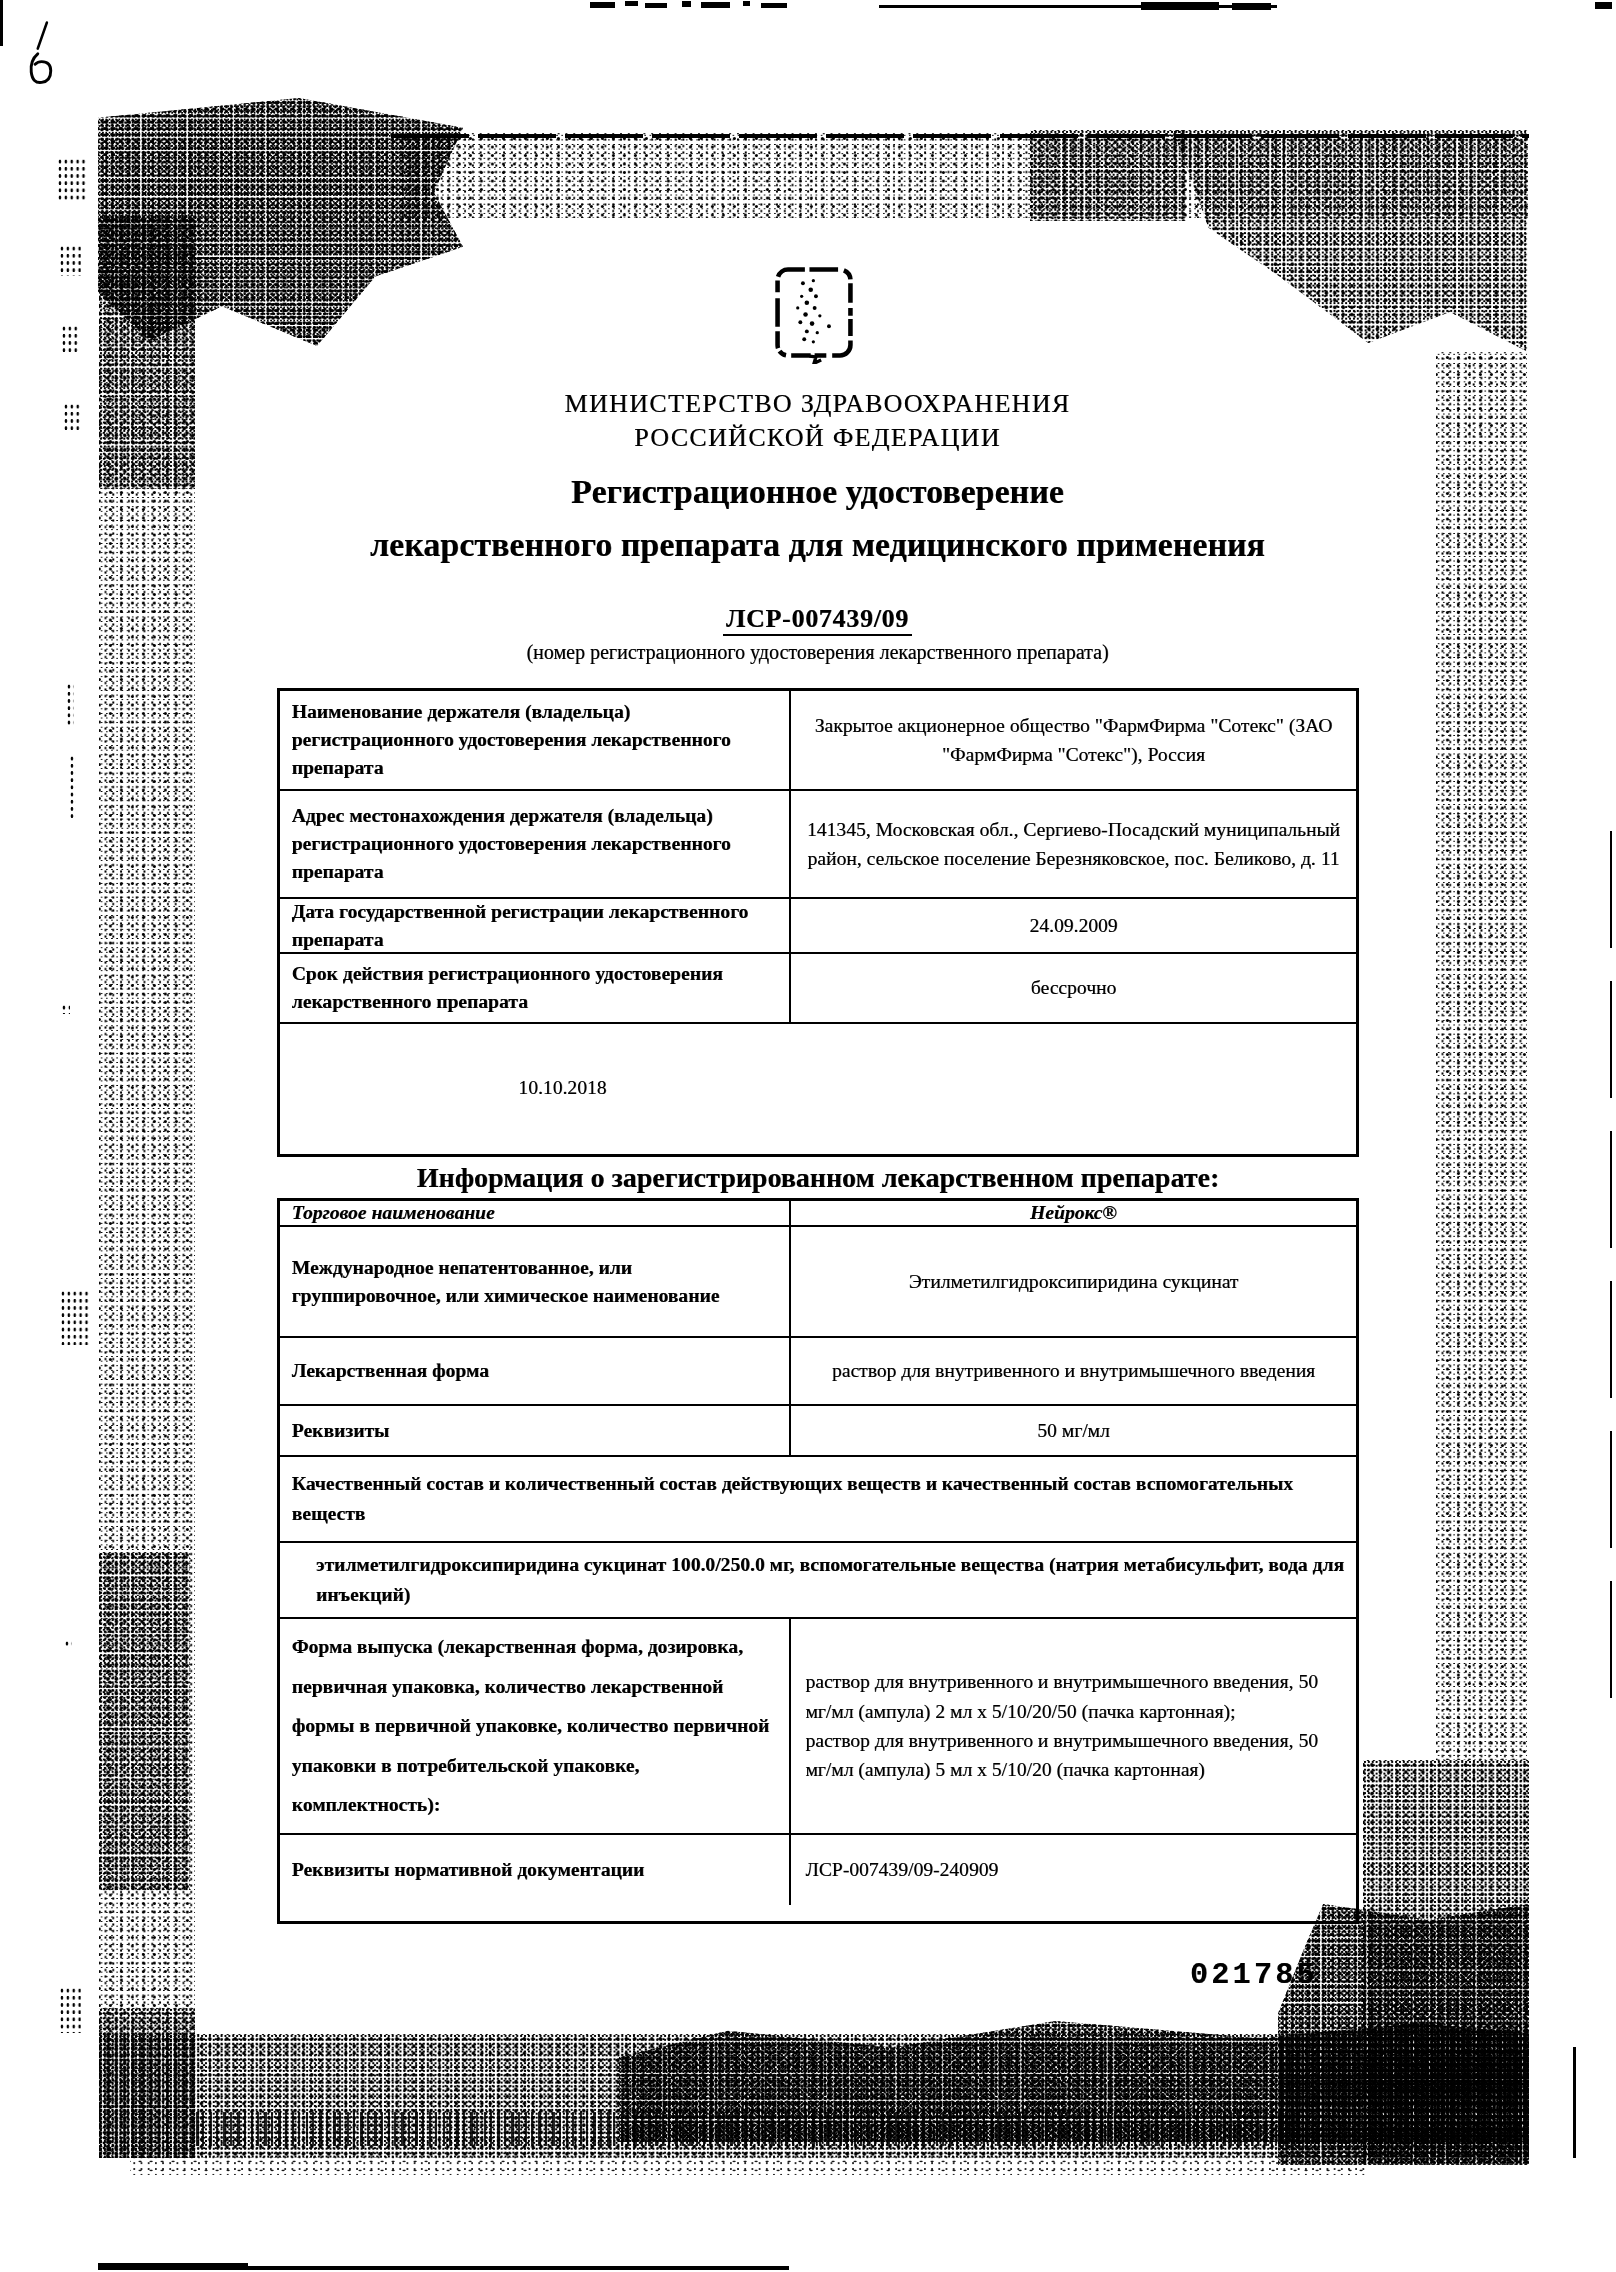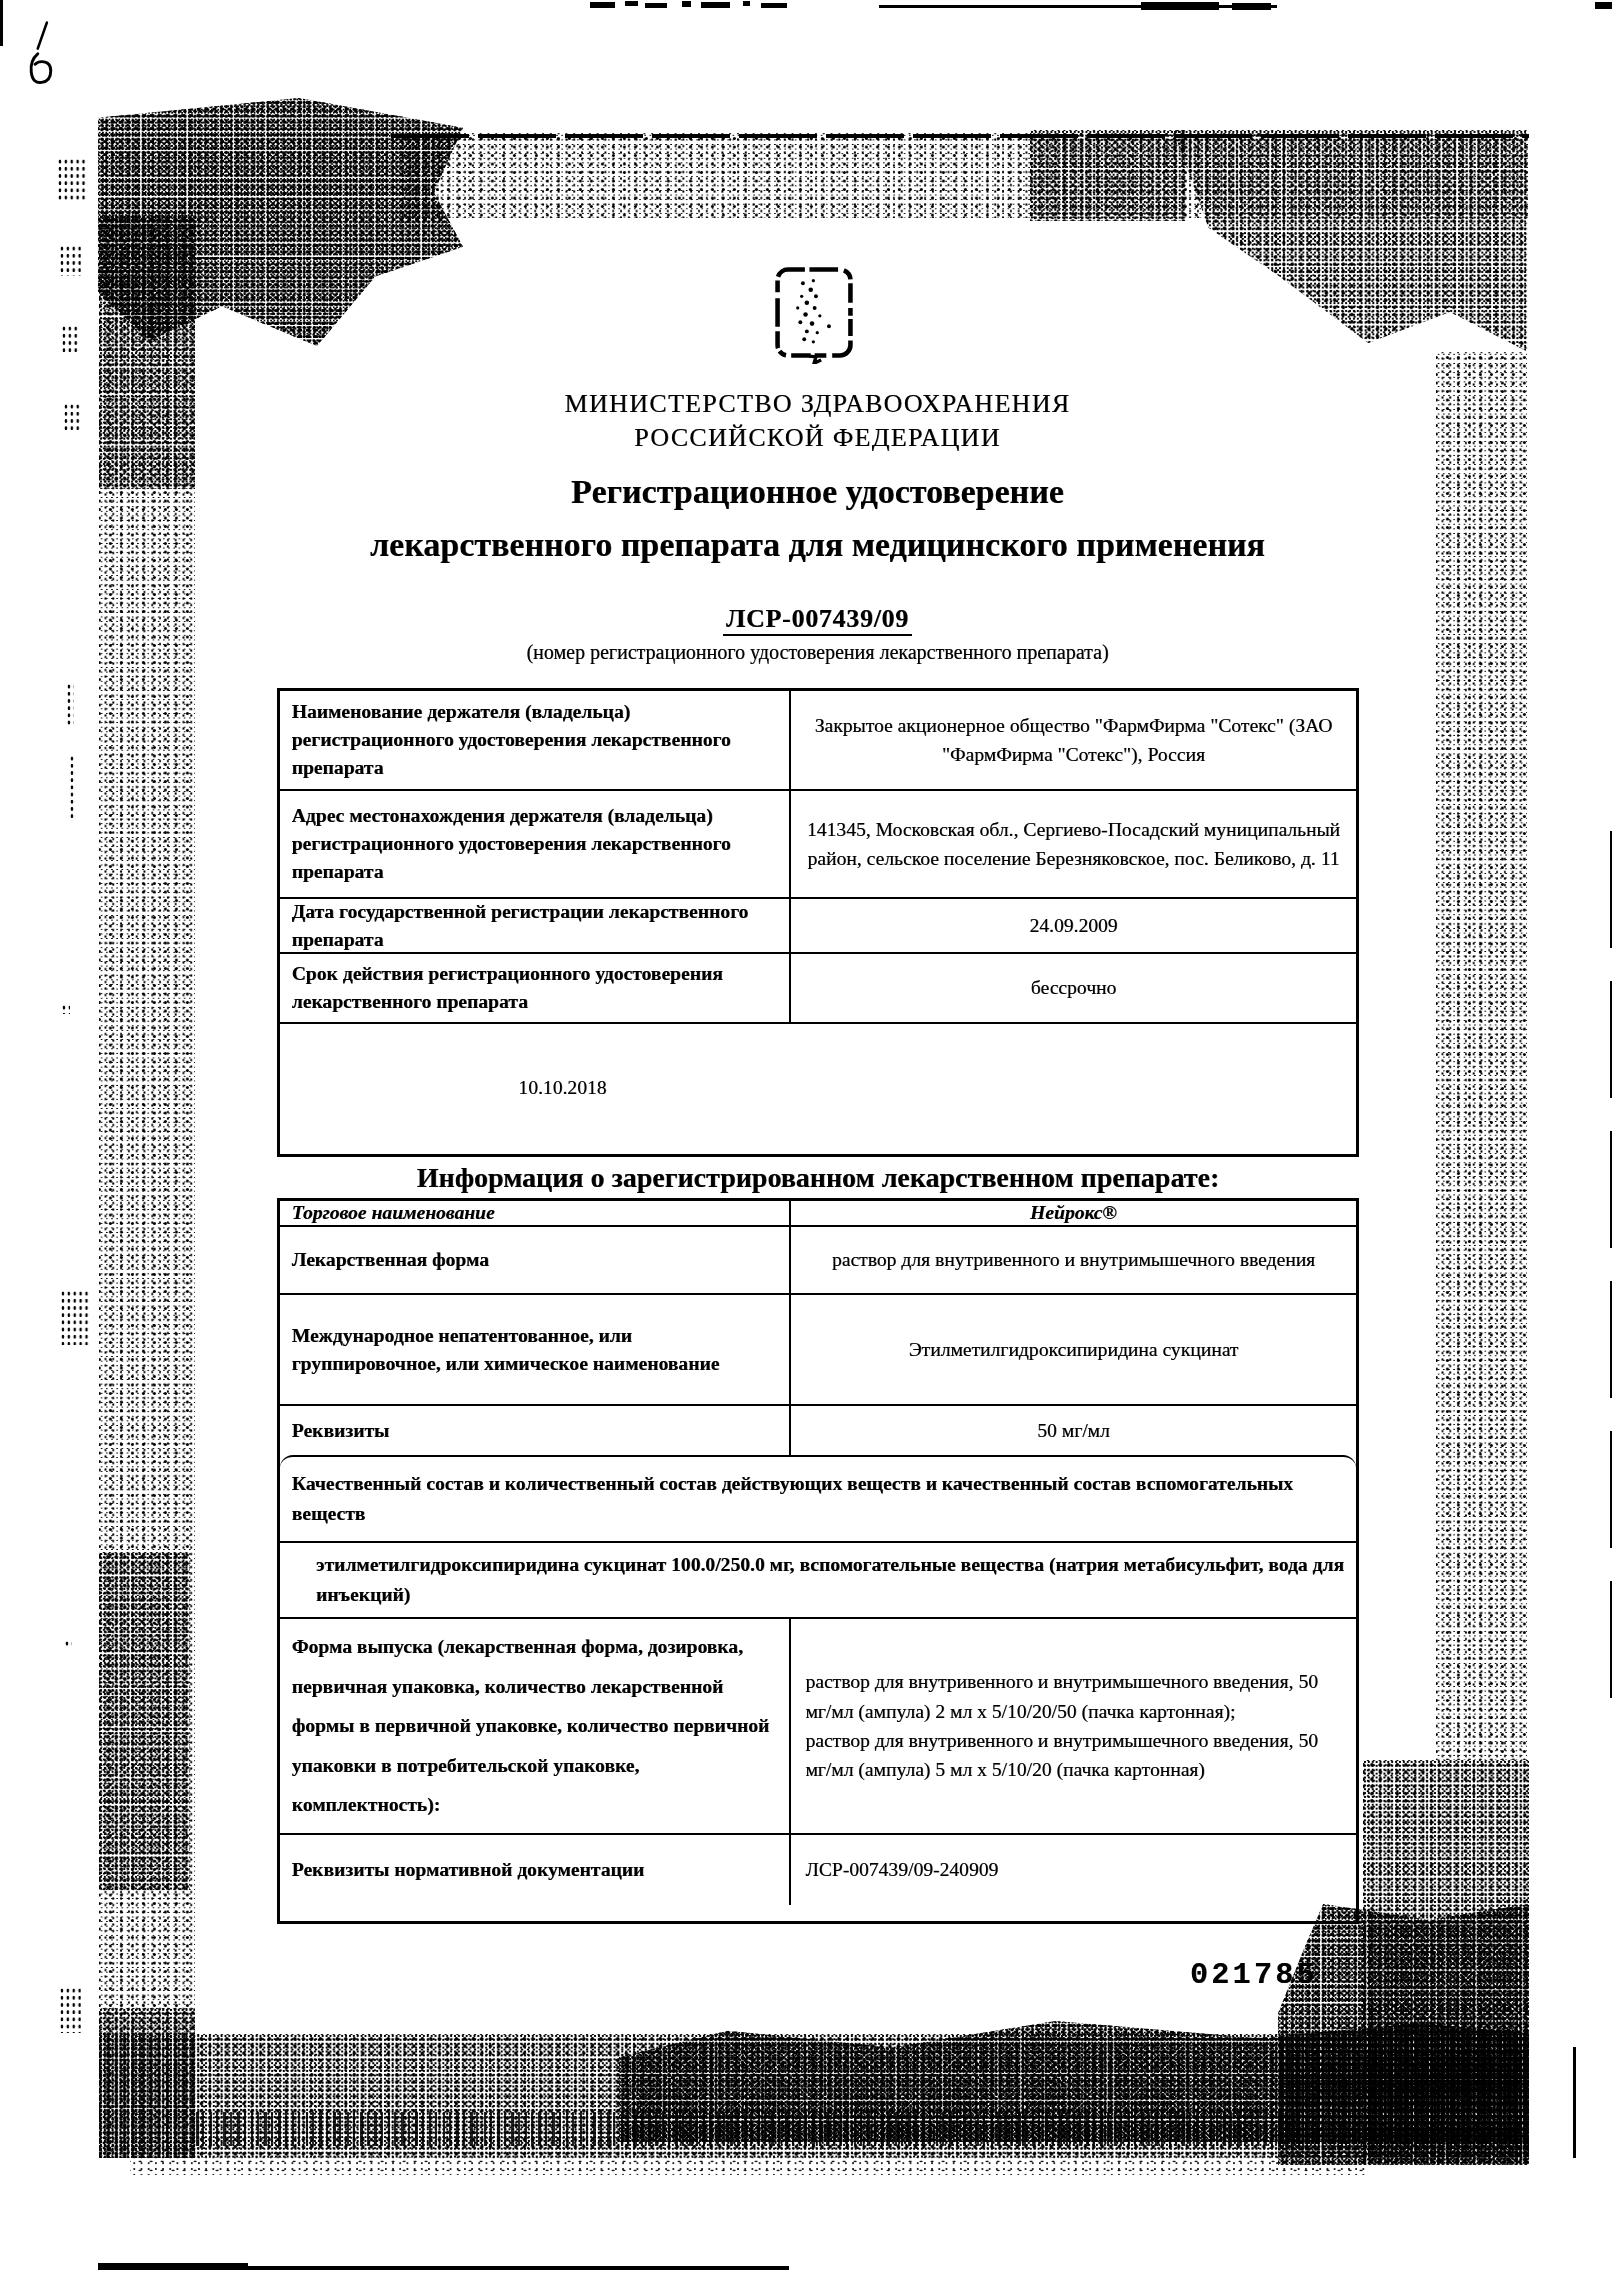--- a/index.html
+++ b/index.html
@@ -173,33 +173,33 @@
     </div>
   </div>
 
   <div class="sectionhdr ink">Информация о зарегистрированном лекарственном препарате:</div>
 
   <div class="tbl tbl2">
     <div class="row first" style="height:24px;font-style:italic;">
       <div class="cl ink">Торговое наименование</div>
       <div class="cr ink bold">Нейрокс®</div>
     </div>
+    <div class="row" style="height:111px;">
+      <div class="cl ink">Международное непатентованное, или группировочное, или химическое наименование</div>
+      <div class="cr ink">Этилметилгидроксипиридина сукцинат</div>
+    </div>
     <div class="row" style="height:68px;">
       <div class="cl ink">Лекарственная форма</div>
       <div class="cr ink">раствор для внутривенного и внутримышечного введения</div>
     </div>
-    <div class="row" style="height:111px;">
-      <div class="cl ink">Международное непатентованное, или группировочное, или химическое наименование</div>
-      <div class="cr ink">Этилметилгидроксипиридина сукцинат</div>
-    </div>
     <div class="row" style="height:51px;">
       <div class="cl ink">Реквизиты</div>
       <div class="cr ink">50 мг/мл</div>
     </div>
-    <div class="row full" style="height:86px;border-radius:13px;">
+    <div class="row full" style="height:86px;">
       <span class="ink">Качественный состав и количественный состав действующих веществ и качественный состав вспомогательных веществ</span>
     </div>
     <div class="row full" style="height:76px;padding-left:36px;">
       <span class="ink">этилметилгидроксипиридина сукцинат 100.0/250.0 мг, вспомогательные вещества (натрия метабисульфит, вода для инъекций)</span>
     </div>
     <div class="row" style="height:216px;">
       <div class="cl ink loose">Форма выпуска (лекарственная форма, дозировка, первичная упаковка, количество лекарственной формы в первичной упаковке, количество первичной упаковки в потребительской упаковке, комплектность):</div>
       <div class="cr ink left pre">раствор для внутривенного и внутримышечного введения, 50 мг/мл (ампула) 2 мл х 5/10/20/50 (пачка картонная);
 раствор для внутривенного и внутримышечного введения, 50 мг/мл (ампула) 5 мл х 5/10/20 (пачка картонная)</div>
     </div>

